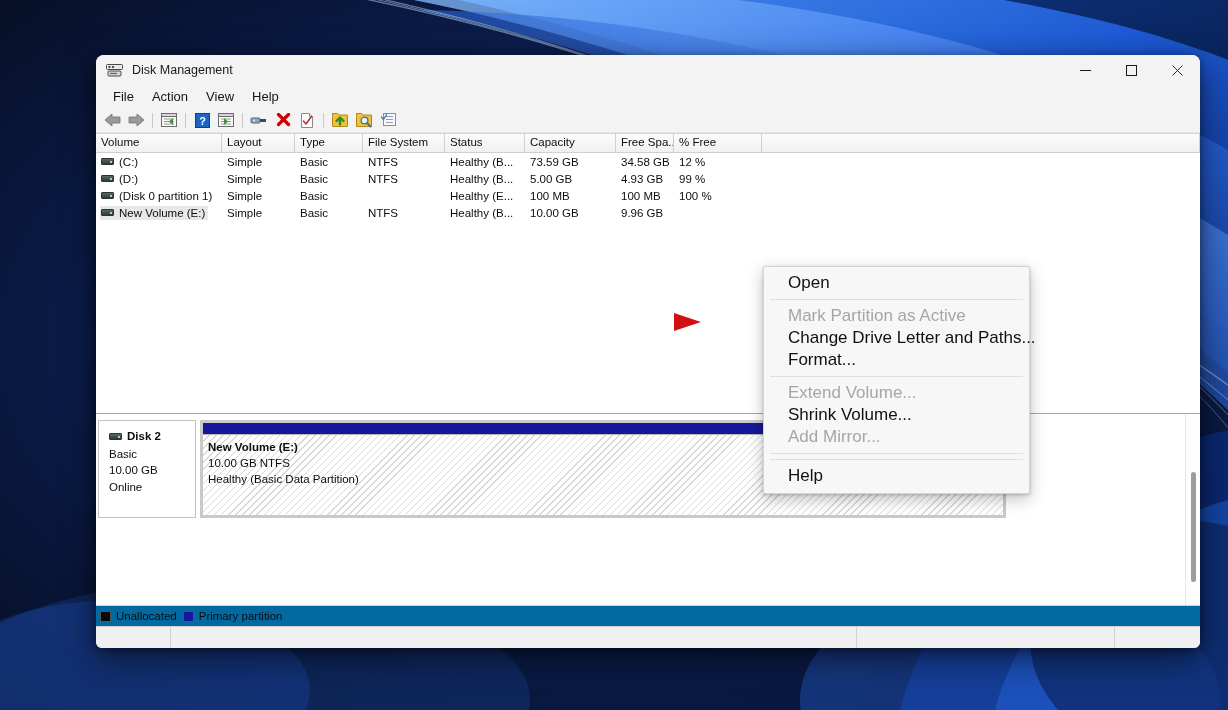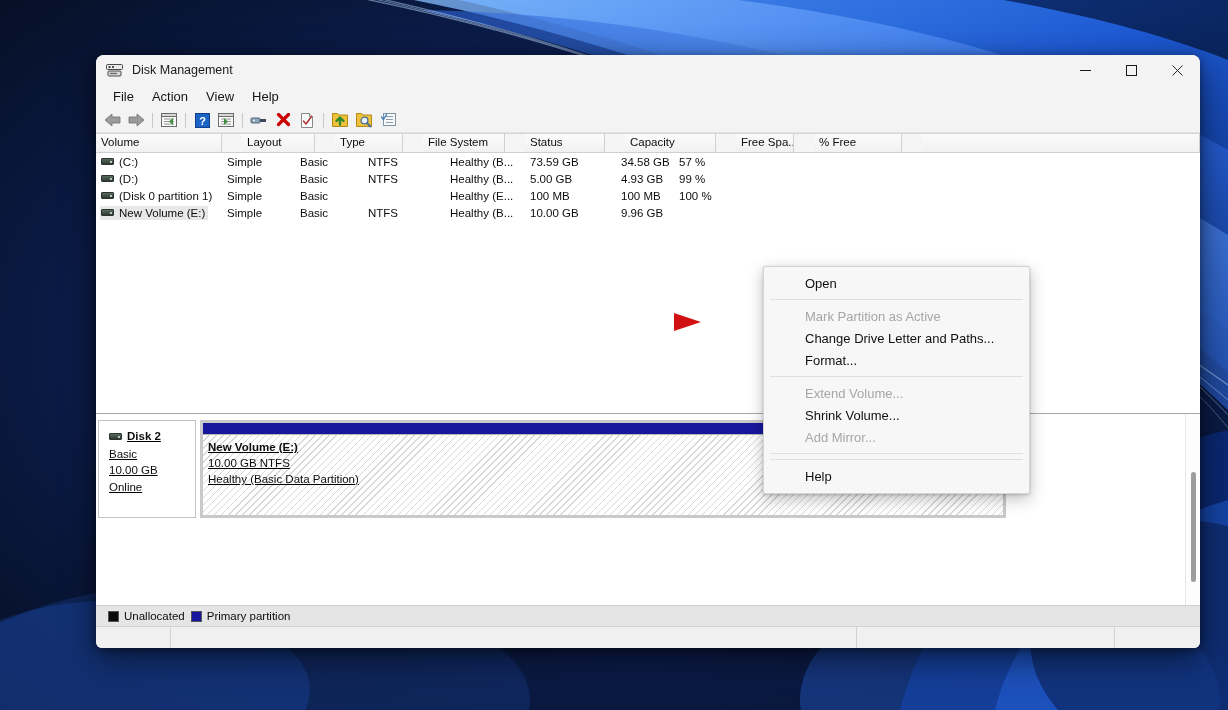--- a/index.html
+++ b/index.html
@@ -119,21 +119,20 @@
     display: flex;
     flex-direction: column;
     overflow: hidden;
   }
   #vol-header {
     display: flex;
     height: 19px;
     flex: 0 0 19px;
     background: #f5f5f5;
     border-bottom: 1px solid #d0d0d0;
-    gap: 20px;
   }
   .vh {
     font-size: 11.5px;
     color: #0d0d0d;
     padding: 2px 0 0 5px;
     border-right: 1px solid #d0d0d0;
     overflow: hidden;
     white-space: nowrap;
     position: relative;
     background: linear-gradient(#fbfbfb, #f1f1f1);
@@ -185,21 +184,20 @@
     background: #ffffff;
     position: relative;
     overflow: hidden;
     display: flex;
     flex-direction: column;
   }
   #disk-scroll-area {
     flex: 1 1 auto;
     position: relative;
     display: flex;
-    text-decoration: underline;
   }
   #disk-content {
     flex: 1 1 auto;
     position: relative;
     padding: 0;
   }
   .disk-row {
     display: flex;
     margin: 6px 0 0 2px;
     height: 98px;
@@ -268,25 +266,25 @@
     width: 5px;
     height: 110px;
     background: #9d9d9d;
     border-radius: 3px;
   }
 
   
   #legend {
     flex: 0 0 21px;
     height: 21px;
-    background: #e5e5e5;
+    background: #0369a1;
     border-top: 1px solid #cfcfcf;
     display: flex;
     align-items: center;
-    padding-left: 12px;
+    padding-left: 4px;
     gap: 6px;
     font-size: 11.5px;
     color: #0d0d0d;
   }
   .lg { display: flex; align-items: center; gap: 5px; }
   .lg-swatch { width: 11px; height: 11px; border: 1px solid #555; }
 
   
   #statusbar {
     flex: 0 0 22px;
@@ -307,22 +305,22 @@
     border: 1px solid #d4d4d4;
     border-radius: 2px;
     box-shadow: 0 5px 16px rgba(0,0,0,0.25), 0 1px 3px rgba(0,0,0,0.18);
     padding: 5px 0 6px 0;
     z-index: 50;
   }
   .ctx-item {
     height: 22px;
     display: flex;
     align-items: center;
-    padding-left: 41px;
-    font-size: 13px;
+    padding-left: 24px;
+    font-size: 17px;
     color: #101010;
     white-space: nowrap;
   }
   .ctx-item.disabled { color: #a6a6a6; }
   .ctx-sep {
     height: 1px;
     background: #e0e0e0;
     margin: 5px 6px 5px 6px;
   }
 
@@ -531,21 +529,21 @@
               <span class="drive-glyph"></span>
               <span>(C:)</span>
             </span>
           </div>
           <div class="vcell" style="width:73px">Simple</div>
           <div class="vcell" style="width:68px">Basic</div>
           <div class="vcell" style="width:82px">NTFS</div>
           <div class="vcell" style="width:80px">Healthy (B...</div>
           <div class="vcell" style="width:91px">73.59 GB</div>
           <div class="vcell" style="width:58px">34.58 GB</div>
-          <div class="vcell" style="width:88px">57 %</div>
+          <div class="vcell" style="width:88px">12 %</div>
         </div>
 
         <div class="vrow">
           <div class="vcell vcell-vol" style="width:126px">
             <span class="vcell-vol-inner">
               <span class="drive-glyph"></span>
               <span>(D:)</span>
             </span>
           </div>
           <div class="vcell" style="width:73px">Simple</div>

